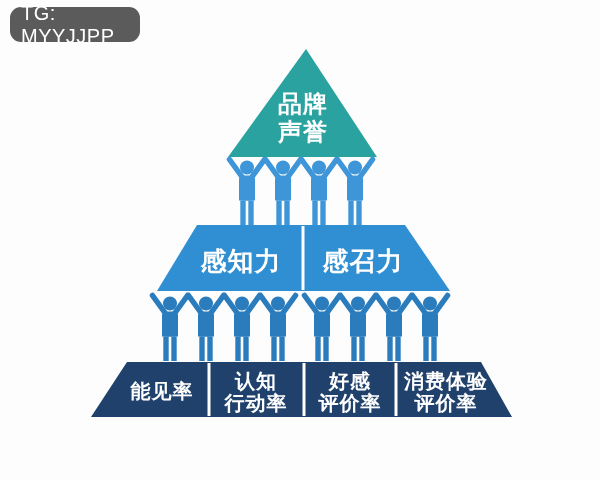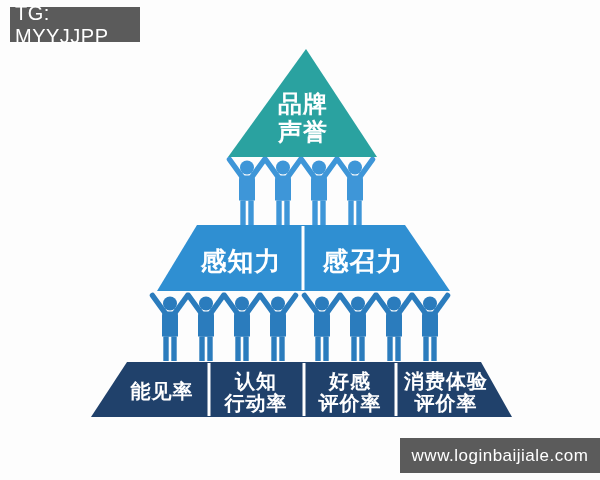--- a/index.html
+++ b/index.html
@@ -8,21 +8,21 @@
     background:#fdfdfd;
     font-family:"DejaVu Sans","Liberation Sans",sans-serif;
   }
   #stage{position:relative;width:600px;height:480px;background:#fdfdfd;}
   .badge{
     position:absolute;color:#fff;
     display:flex;align-items:center;
     font-family:"Liberation Sans","DejaVu Sans",sans-serif;
     letter-spacing:0.5px;
   }
-  #source-badge{left:10px;top:7px;width:130px;height:35px;font-size:20px;padding-left:5px;box-sizing:border-box;}
+  #source-badge{left:10px;top:7px;width:130px;height:35px;font-size:20px;padding-left:11px;box-sizing:border-box;border-radius:11px;}
   #site-badge{right:0;top:438px;width:200px;height:35px;font-size:17px;justify-content:center;}
   svg{position:absolute;left:0;top:0;}
   text{
     fill:#ffffff;font-weight:bold;
     font-family:"DejaVu Sans","Liberation Sans",sans-serif;
     text-anchor:middle;letter-spacing:1px;
   }
   .divider{stroke:#ffffff;stroke-width:3;}
 </style>
 </head>
@@ -83,14 +83,13 @@
     <text x="256" y="388" font-size="20">认知</text>
     <text x="256" y="410" font-size="20">行动率</text>
 
     <text x="350" y="388" font-size="20">好感</text>
     <text x="350" y="410" font-size="20">评价率</text>
 
     <text x="446" y="388" font-size="20">消费体验</text>
     <text x="446" y="410" font-size="20">评价率</text>
   </svg>
 
-  <div id="site-badge" class="badge" style="background-color: rgb(91, 91, 91);">www.loginbaijiale.com</div>
 </div>
 
 </body></html>

